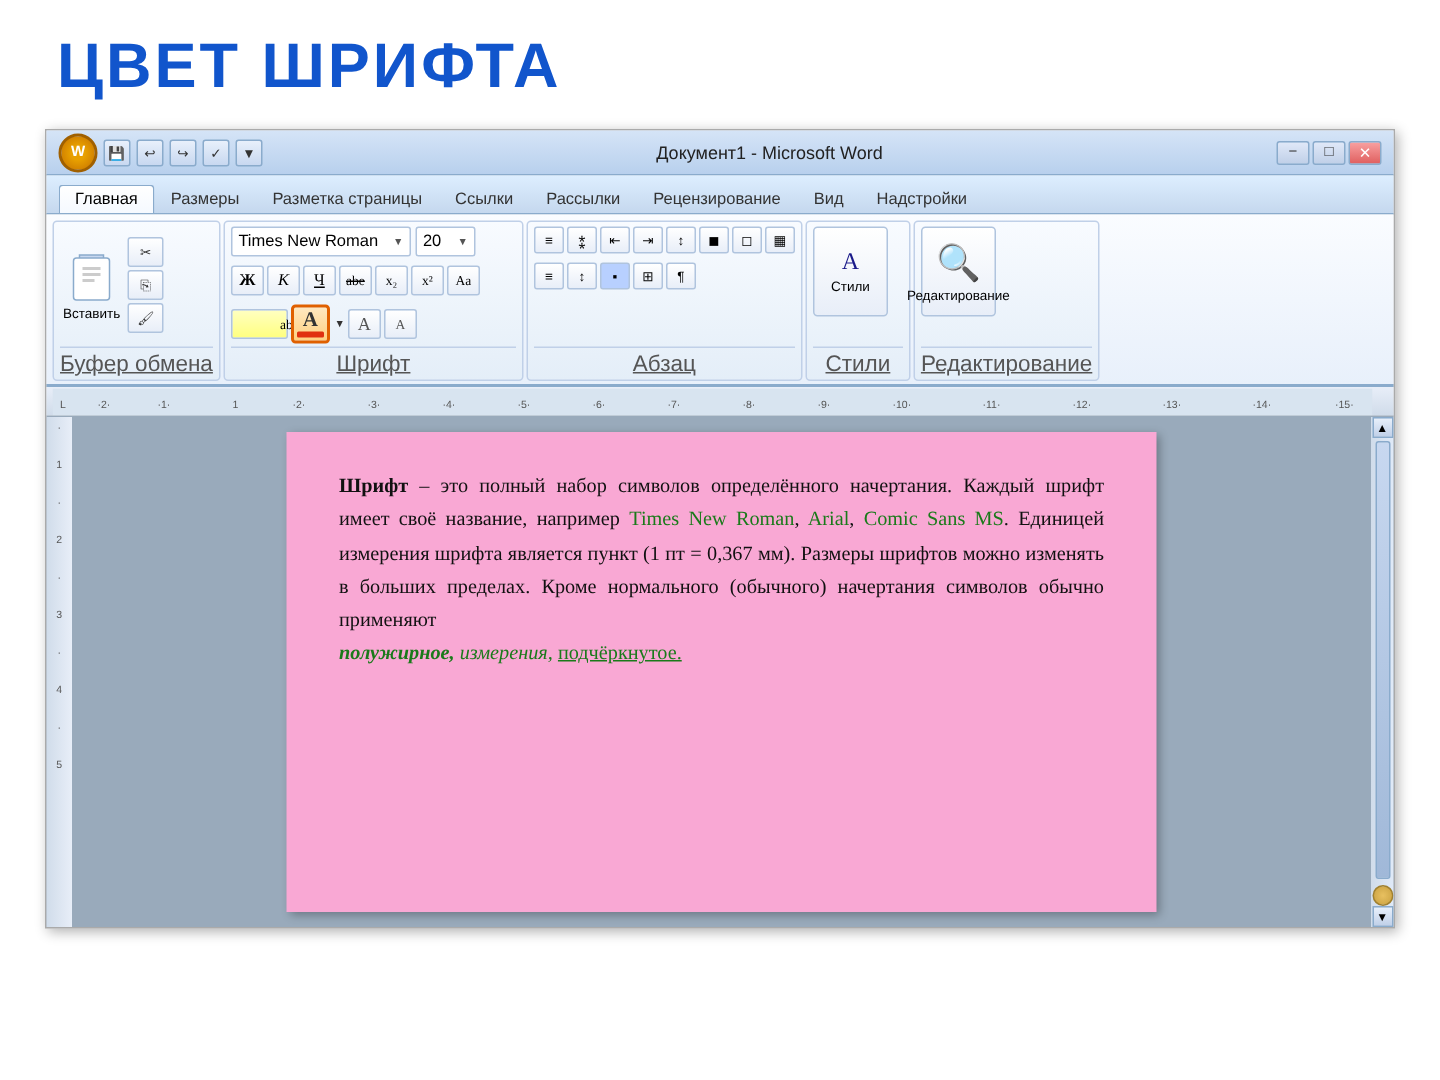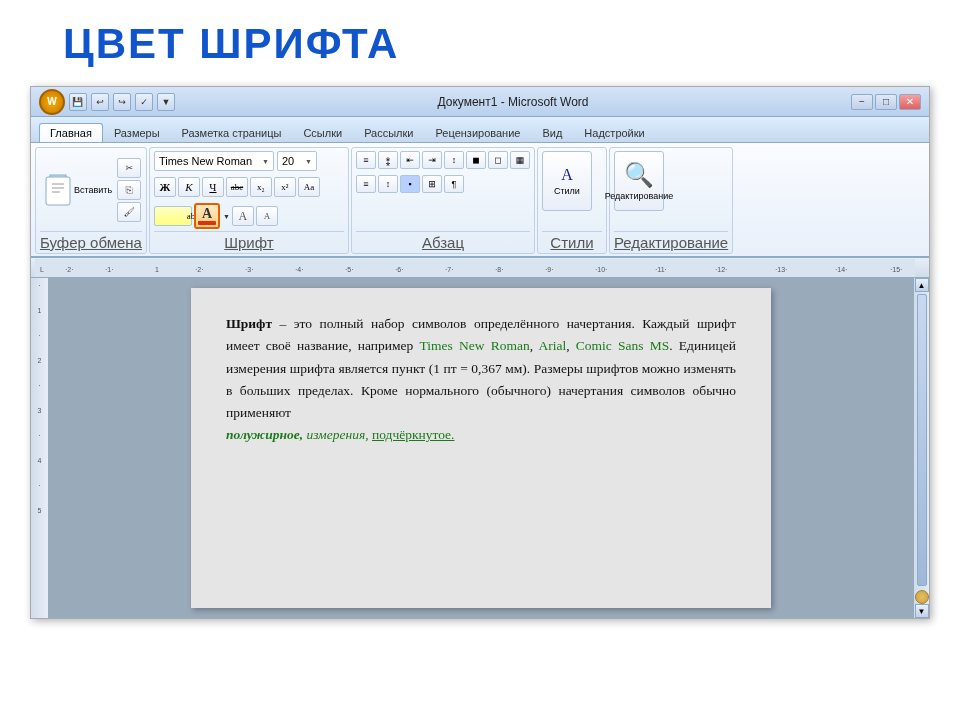--- a/index.html
+++ b/index.html
@@ -16,21 +16,21 @@
     }
 
     #page-title {
       font-size: 42px;
       font-weight: bold;
       color: #1155CC;
       text-transform: uppercase;
       letter-spacing: 2px;
       margin-bottom: 18px;
       align-self: flex-start;
-      margin-left: 43px;
+      margin-left: 18px;
     }
 
     .word-window {
       width: 900px;
       border: 1px solid #aaa;
       background: #f0f0f0;
       box-shadow: 2px 2px 8px rgba(0,0,0,0.3);
       display: flex;
       flex-direction: column;
     }
@@ -167,21 +167,21 @@
       border-top: 1px solid #c0d0e8;
       text-decoration: underline;
     }
 
     
     .clipboard-group .ribbon-group-content {
       align-items: center;
     }
     .paste-btn {
       display: flex;
-      flex-direction: row;
+      flex-direction: column;
       align-items: center;
       cursor: pointer;
       padding: 2px;
     }
     .clipboard-small-btns {
       display: flex;
       flex-direction: column;
       gap: 2px;
     }
     .small-icon-btn {
@@ -353,21 +353,21 @@
 
     .page-area {
       flex: 1;
       display: flex;
       justify-content: center;
       padding: 10px;
       overflow: hidden;
     }
 
     .page {
-      background: #e5e5e5;
+      background: #f9a8d4;
       width: 580px;
       min-height: 320px;
       box-shadow: 2px 2px 6px rgba(0,0,0,0.3);
       padding: 25px 35px;
       font-size: 13.5px;
       line-height: 1.65;
       font-family: 'Times New Roman', Times, serif;
       text-align: justify;
       color: #111;
     }

